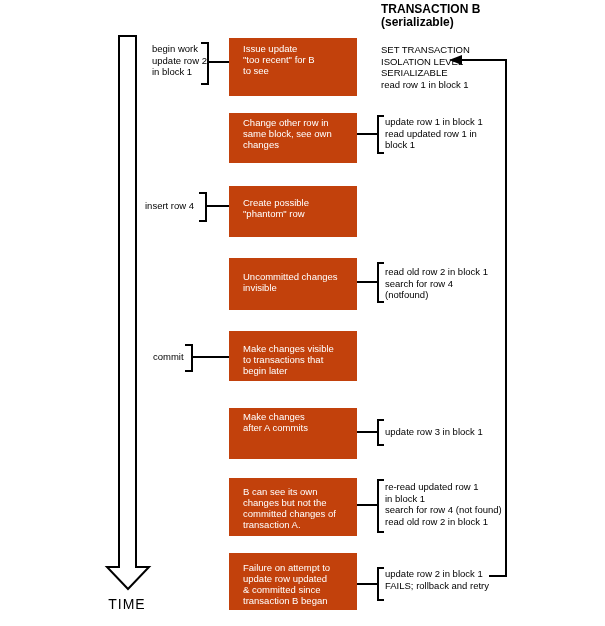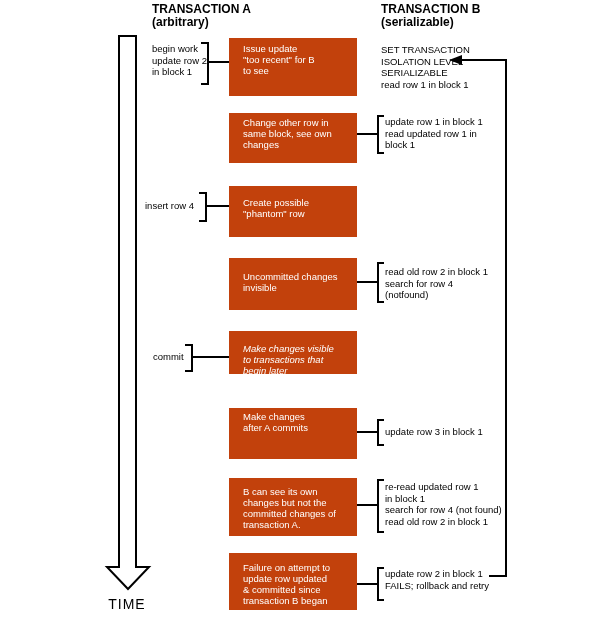--- a/index.html
+++ b/index.html
@@ -35,45 +35,41 @@
     border-top:5px solid transparent;
     border-bottom:5px solid transparent;
   }
   .time-label{font-size:14px;letter-spacing:1px;text-align:center;}
 </style>
 </head>
 <body>
 
 <div class="canvas">
 
-  <div class="abs hdr" style="left:152px;top:3px;">
-    <div>TRANSACTION A</div>
-    <div>(arbitrary)</div>
-  </div>
   <div class="abs hdr" style="left:381px;top:3px;">
     <div>TRANSACTION B</div>
     <div>(serializable)</div>
   </div>
 
   <svg class="abs" style="left:100px;top:32px;" width="55" height="562" viewBox="0 0 55 562">
     <polygon points="19,4 36,4 36,535 49,535 28,557 7,535 19,535" fill="#ffffff" stroke="#000000" stroke-width="2"></polygon>
   </svg>
   <div class="abs time-label" style="left:103px;top:596px;width:48px;">TIME</div>
 
   <div class="abs box" style="top:38px;height:58px;padding-top:5px;"><span class="pre">Issue update
 "too recent" for B
 to see</span></div>
   <div class="abs box" style="top:113px;height:50px;padding-top:4px;"><span class="pre">Change other row in
 same block, see own
 changes</span></div>
   <div class="abs box" style="top:186px;height:51px;padding-top:11px;"><span class="pre">Create possible
 "phantom" row</span></div>
   <div class="abs box" style="top:258px;height:52px;padding-top:13px;"><span class="pre">Uncommitted changes
 invisible</span></div>
-  <div class="abs box" style="top:331px;height:43px;padding-top:12px;font-style:italic;"><span class="pre">Make changes visible
+  <div class="abs box" style="top:331px;height:50px;padding-top:12px;"><span class="pre">Make changes visible
 to transactions that
 begin later</span></div>
   <div class="abs box" style="top:408px;height:51px;padding-top:3px;"><span class="pre">Make changes
 after A commits</span></div>
   <div class="abs box" style="top:478px;height:58px;padding-top:8px;"><span class="pre">B can see its own
 changes but not the
 committed changes of
 transaction A.</span></div>
   <div class="abs box" style="top:553px;height:57px;padding-top:9px;"><span class="pre">Failure on attempt to
 update row updated

